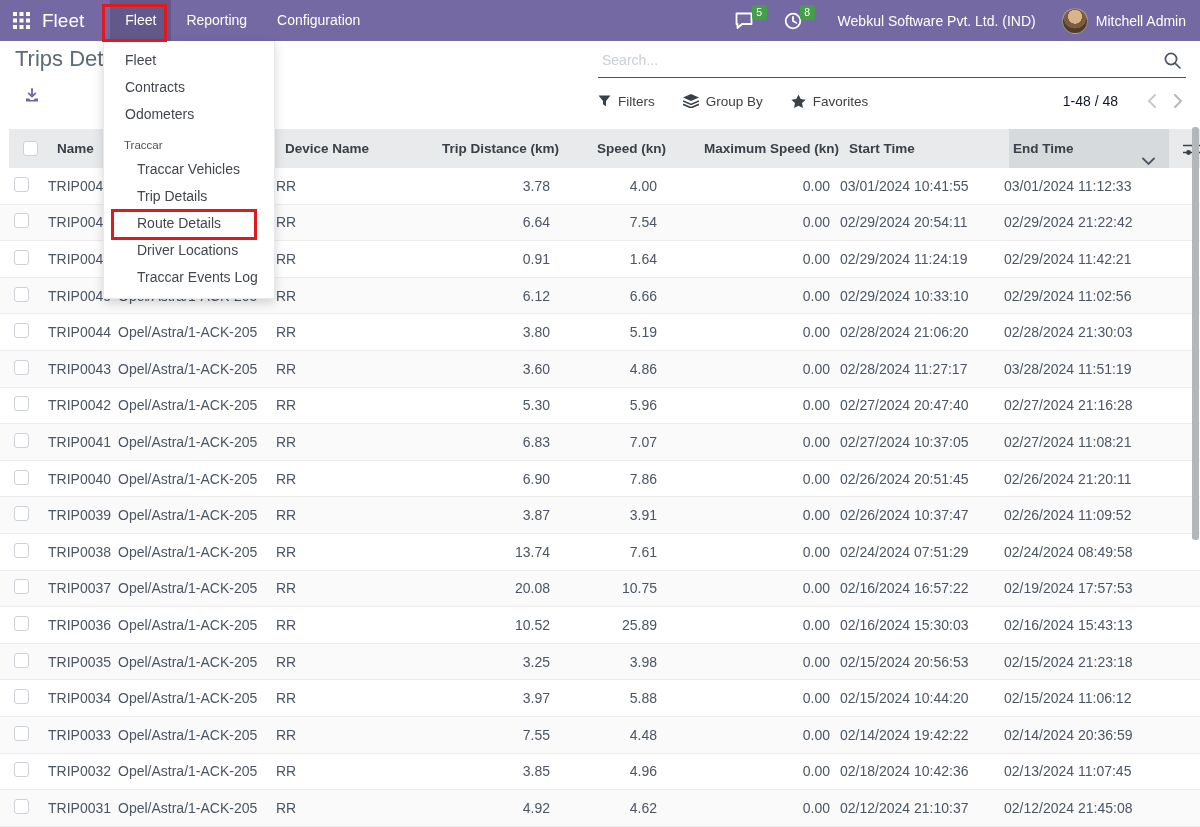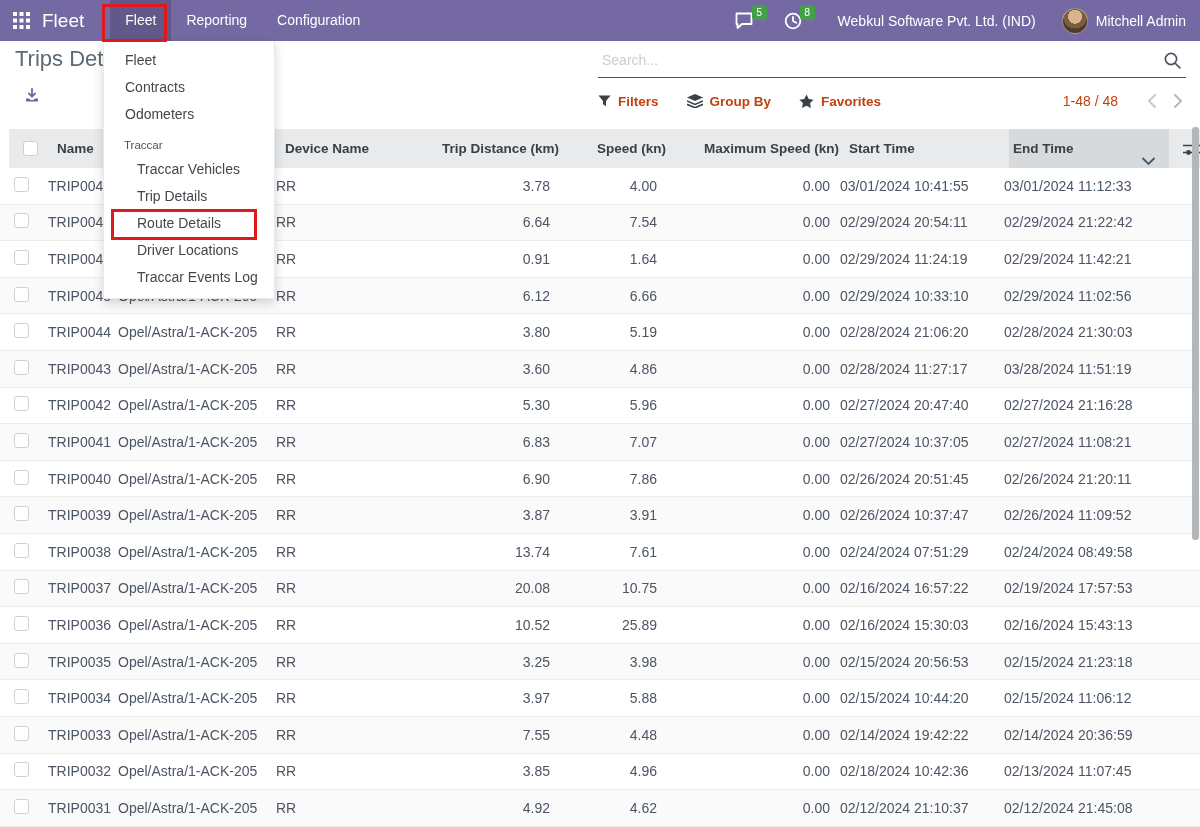--- a/index.html
+++ b/index.html
@@ -27,24 +27,24 @@
 
   
   .page-title { position:absolute; left:15px; top:46px; font-size:22px; color:#5b6b75; z-index:1; white-space:nowrap; }
   .export-btn { position:absolute; left:24px; top:88px; cursor:pointer; }
   .search-wrap { position:absolute; left:598px; top:44px; width:588px; height:34px; border-bottom:1px solid #be185d; }
   .search-input { width:552px; height:32px; border:none; outline:none; font-size:14px; color:#444;
     font-family:"Liberation Sans", sans-serif; background:transparent; padding-left:4px; }
   .search-input::placeholder { color:#c9ced3; }
   .search-icon { position:absolute; right:4px; top:7px; cursor:pointer; }
   .controls { position:absolute; left:598px; top:86px; width:588px; height:30px; display:flex; align-items:center; }
-  .ctrl { display:inline-flex; align-items:center; gap:7px; font-size:13.5px; font-weight:700; color:#c2410c; margin-right:28px; cursor:pointer; }
+  .ctrl { display:inline-flex; align-items:center; gap:7px; font-size:13.5px; font-weight:400; color:#404040; margin-right:28px; cursor:pointer; }
   .ctrl svg { display:block; }
   .pager { margin-left:auto; display:flex; align-items:center; }
-  .pager-count { font-size:14px; color:#c2410c; margin-right:16px; cursor:pointer; }
+  .pager-count { font-size:14px; color:#0f172a; margin-right:16px; cursor:pointer; }
   .pg-btn { width:16px; height:16px; margin-left:10px; cursor:pointer; display:flex; align-items:center; justify-content:center; }
 
   
   .grid-cols { display:grid; grid-template-columns:44px 70px 158px 128px 156px 107px 173px 164px 160px 40px; }
   .thead { position:absolute; left:9px; top:129px; width:1200px; height:39px; background:#e9eaec;
     align-items:center; font-size:13.5px; font-weight:700; color:#3a4047; z-index:2; }
   .th { padding-left:4px; white-space:nowrap; cursor:pointer; height:39px; line-height:39px; }
   .th.num { text-align:right; padding-right:6px; }
   .th.end-col { background:#d7dadd; position:relative; }
   .th .sort-ind { position:absolute; right:14px; top:13px; }

